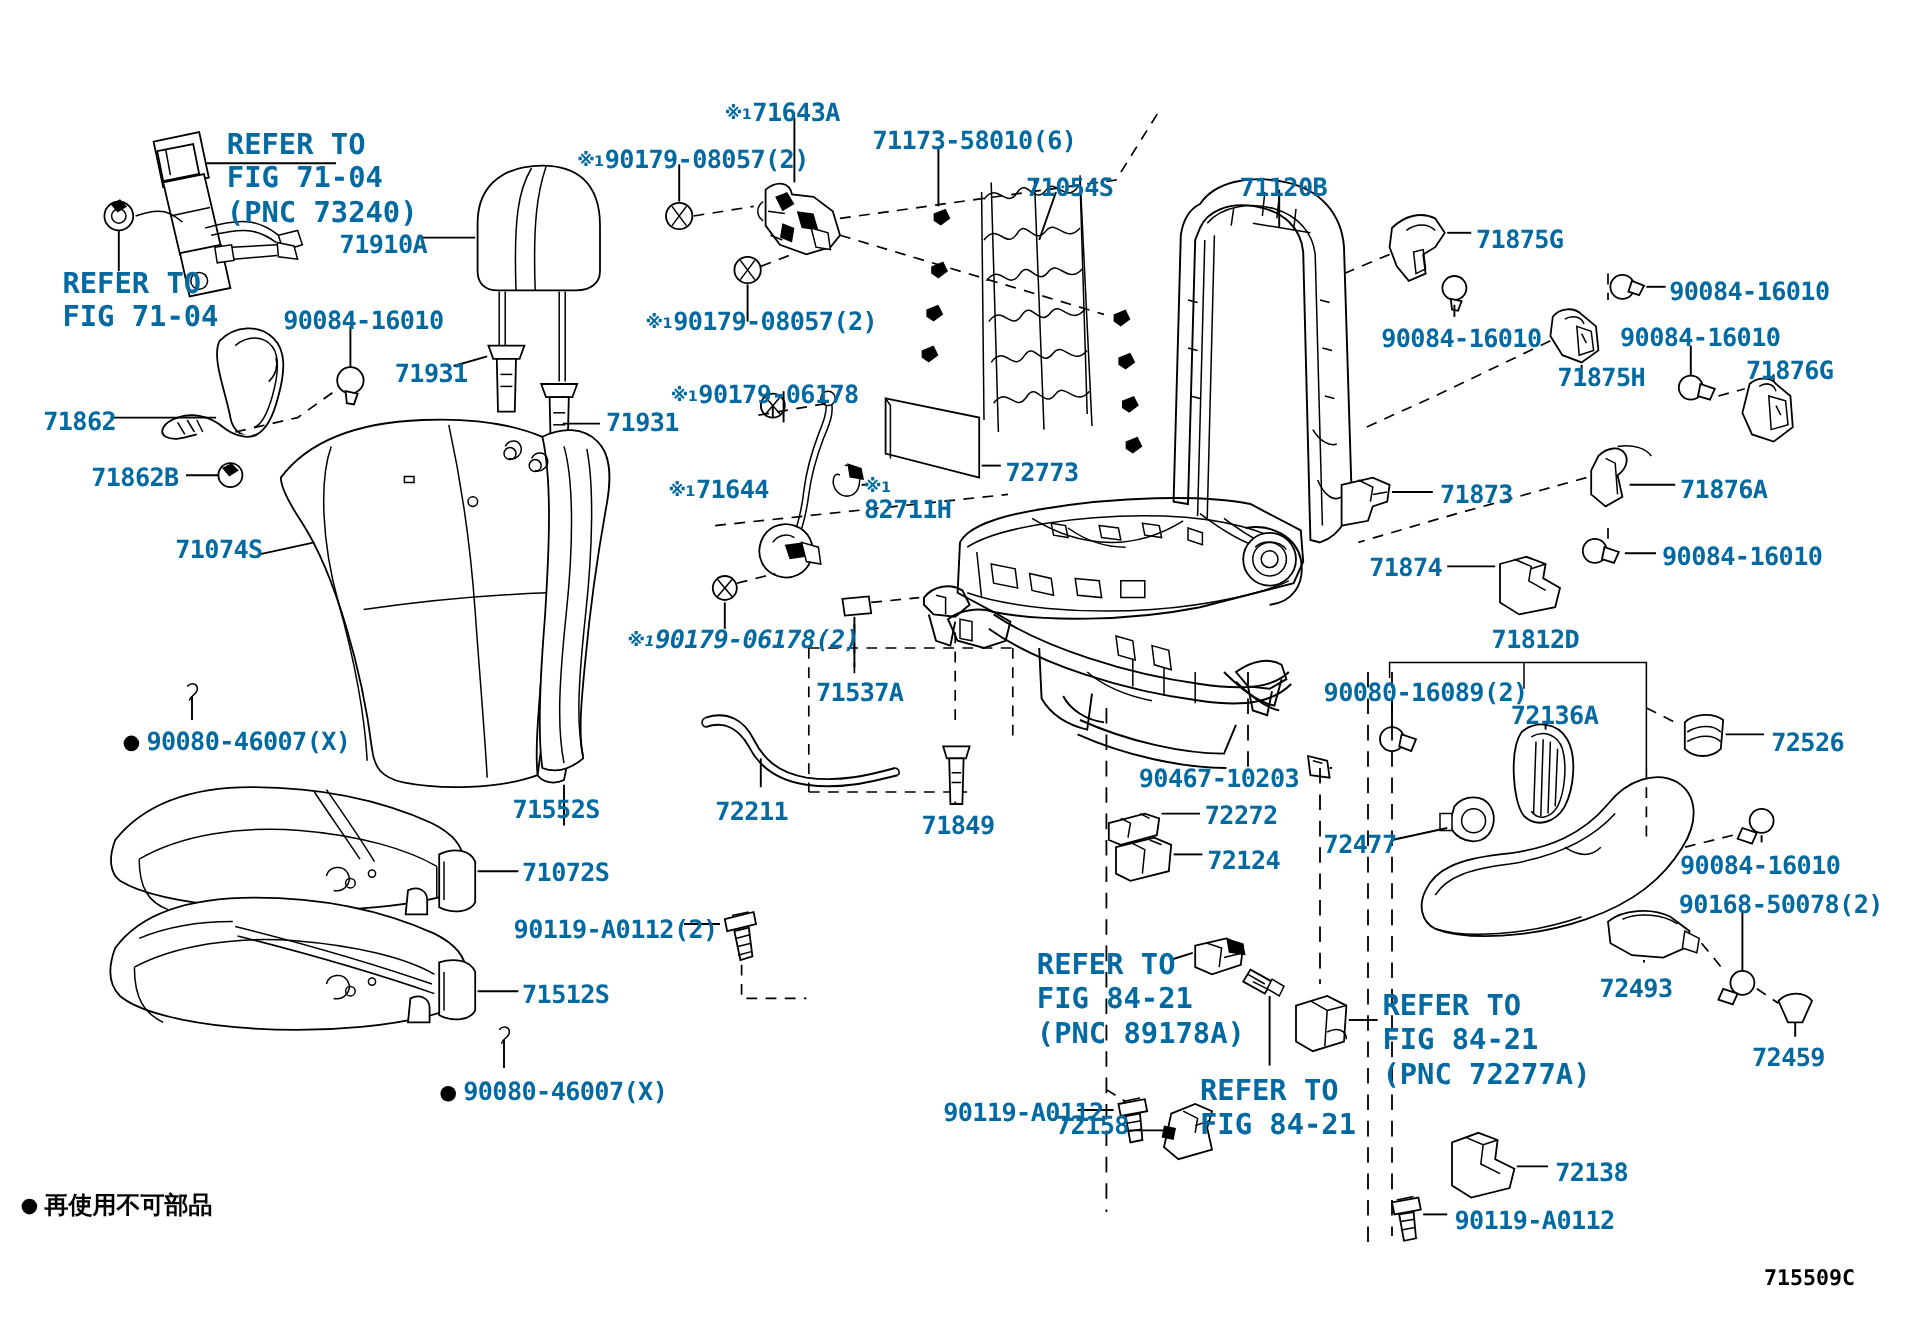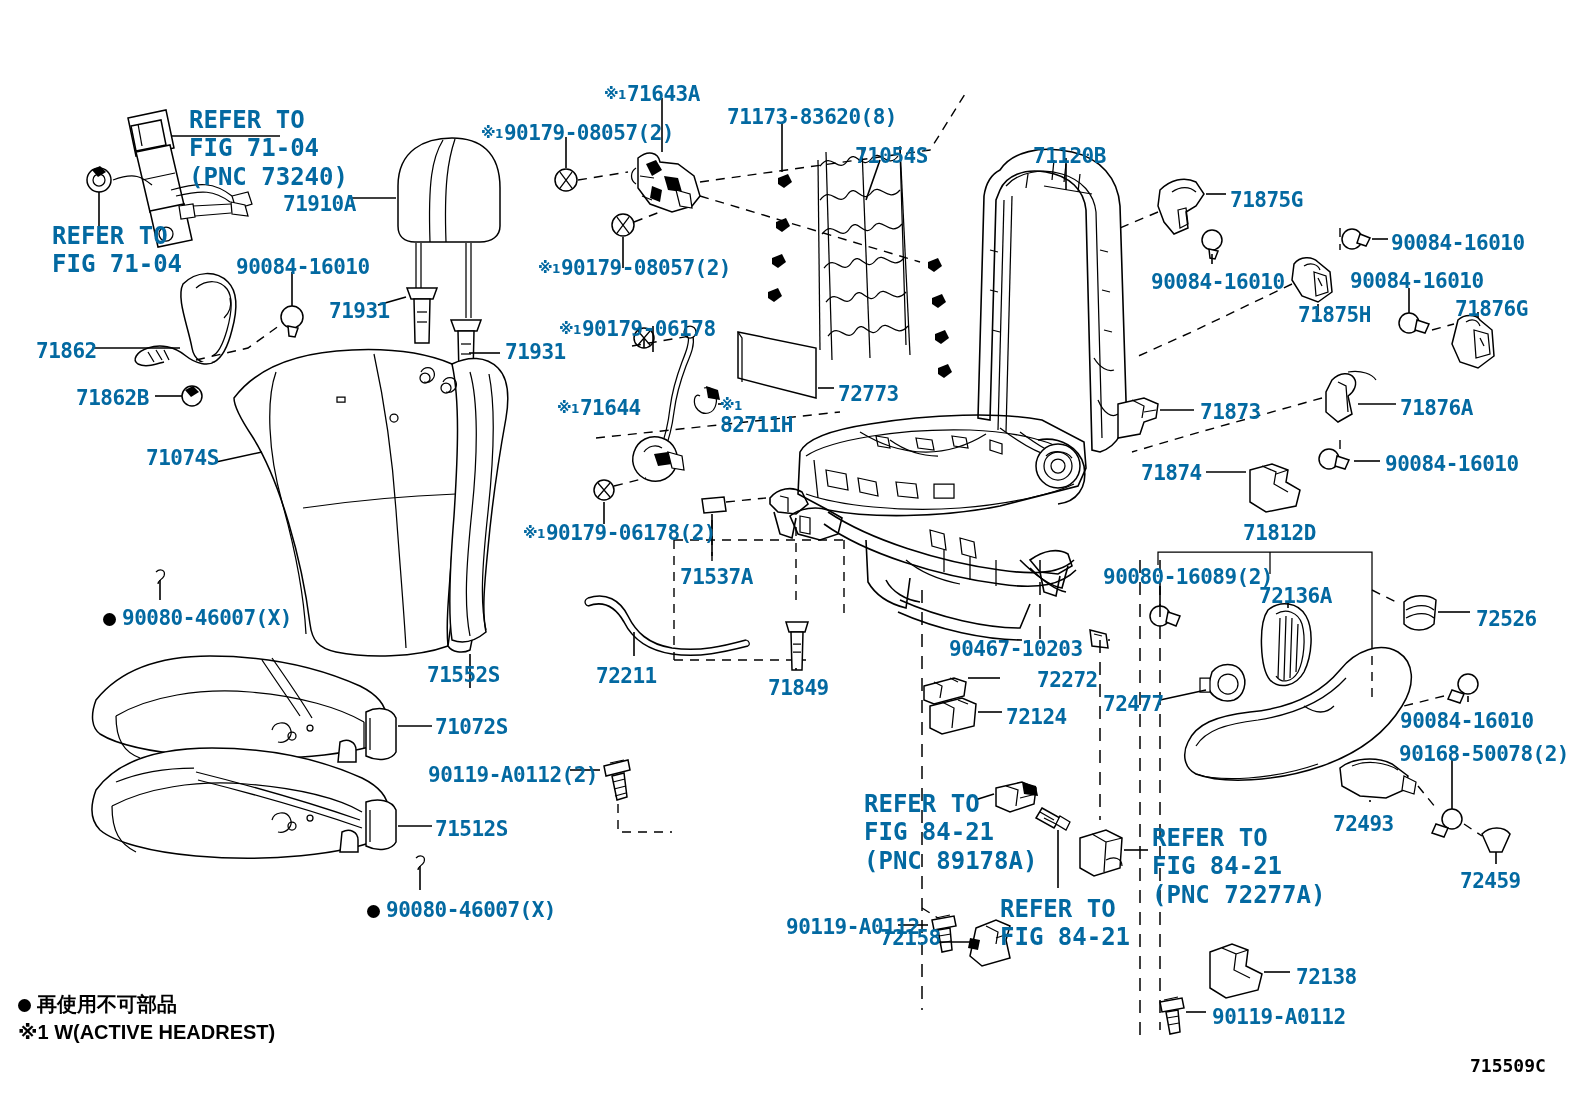--- a/index.html
+++ b/index.html
@@ -623,34 +623,34 @@
     <div class="lbl" style="left: 559px; top: 317px;">
       <div><span class="star">※<span class="n">1</span></span><span>90179-06178</span></div>
     </div>
     <div class="lbl" style="left: 557px; top: 396px;">
       <div><span class="star">※<span class="n">1</span></span><span>71644</span></div>
     </div>
     <div class="lbl" style="left: 720px; top: 398px;">
       <div class="star" style="line-height: 1;">※<span class="n">1</span></div>
       <div><span>82711H</span></div>
     </div>
-    <div class="lbl" style="left: 523px; top: 521px;">
+    <div class="lbl" style="left: 523px; top: 521px; font-style: italic;">
       <div><span class="star">※<span class="n">1</span></span><span>90179-06178(2)</span></div>
     </div>
     <div class="lbl" style="left: 680px; top: 565px;">
       <div><span>71537A</span></div>
     </div>
     <div class="lbl" style="left: 596px; top: 664px;">
       <div><span>72211</span></div>
     </div>
     <div class="lbl" style="left: 768px; top: 676px;">
       <div><span>71849</span></div>
     </div>
     <div class="lbl" style="left: 727px; top: 105px;">
-      <div><span>71173-83620(8)</span></div>
+      <div><span>71173-58010(6)</span></div>
     </div>
     <div class="lbl" style="left: 855px; top: 144px;">
       <div><span>71054S</span></div>
     </div>
     <div class="lbl" style="left: 838px; top: 382px;">
       <div><span>72773</span></div>
     </div>
     <div class="lbl" style="left: 1033px; top: 144px;">
       <div><span>71120B</span></div>
     </div>
@@ -707,21 +707,21 @@
     </div>
     <div class="lbl" style="left: 1333px; top: 812px;">
       <div><span>72493</span></div>
     </div>
     <div class="lbl" style="left: 1460px; top: 869px;">
       <div><span>72459</span></div>
     </div>
     <div class="lbl" style="left: 949px; top: 637px;">
       <div><span>90467-10203</span></div>
     </div>
-    <div class="lbl" style="left: 1004px; top: 668px; margin-left: 33px;">
+    <div class="lbl" style="left: 1004px; top: 668px;">
       <div><span>72272</span></div>
     </div>
     <div class="lbl" style="left: 1006px; top: 705px;">
       <div><span>72124</span></div>
     </div>
     <div class="lbl refer" style="left: 864px; top: 790px;">
       <div><span>REFER TO</span></div>
       <div><span>FIG 84-21</span></div>
       <div><span>(PNC 89178A)</span></div>
     </div>
@@ -745,19 +745,15 @@
     </div>
     <div class="lbl" style="left: 1212px; top: 1005px;">
       <div><span>90119-A0112</span></div>
     </div>
   </div>
 
 <div id="legend">
   <div>
     <span class="dot"></span><span class="jp">再使用不可部品</span>
   </div>
-  <div>
-    <span>※1</span>
-    <span>W(ACTIVE HEADREST)</span>
-  </div>
 </div>
 
 <div id="figid">715509C</div>
 
 </body></html>

